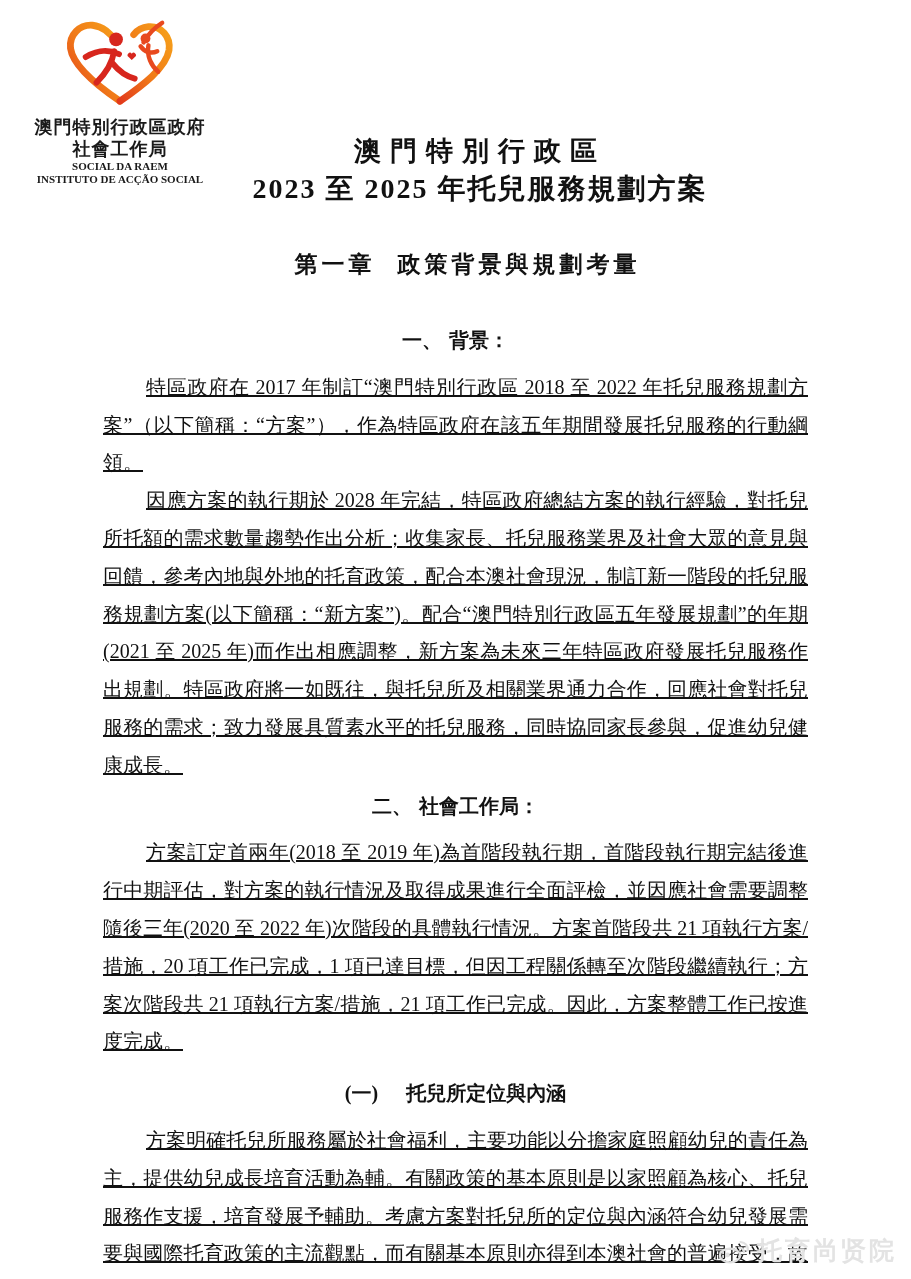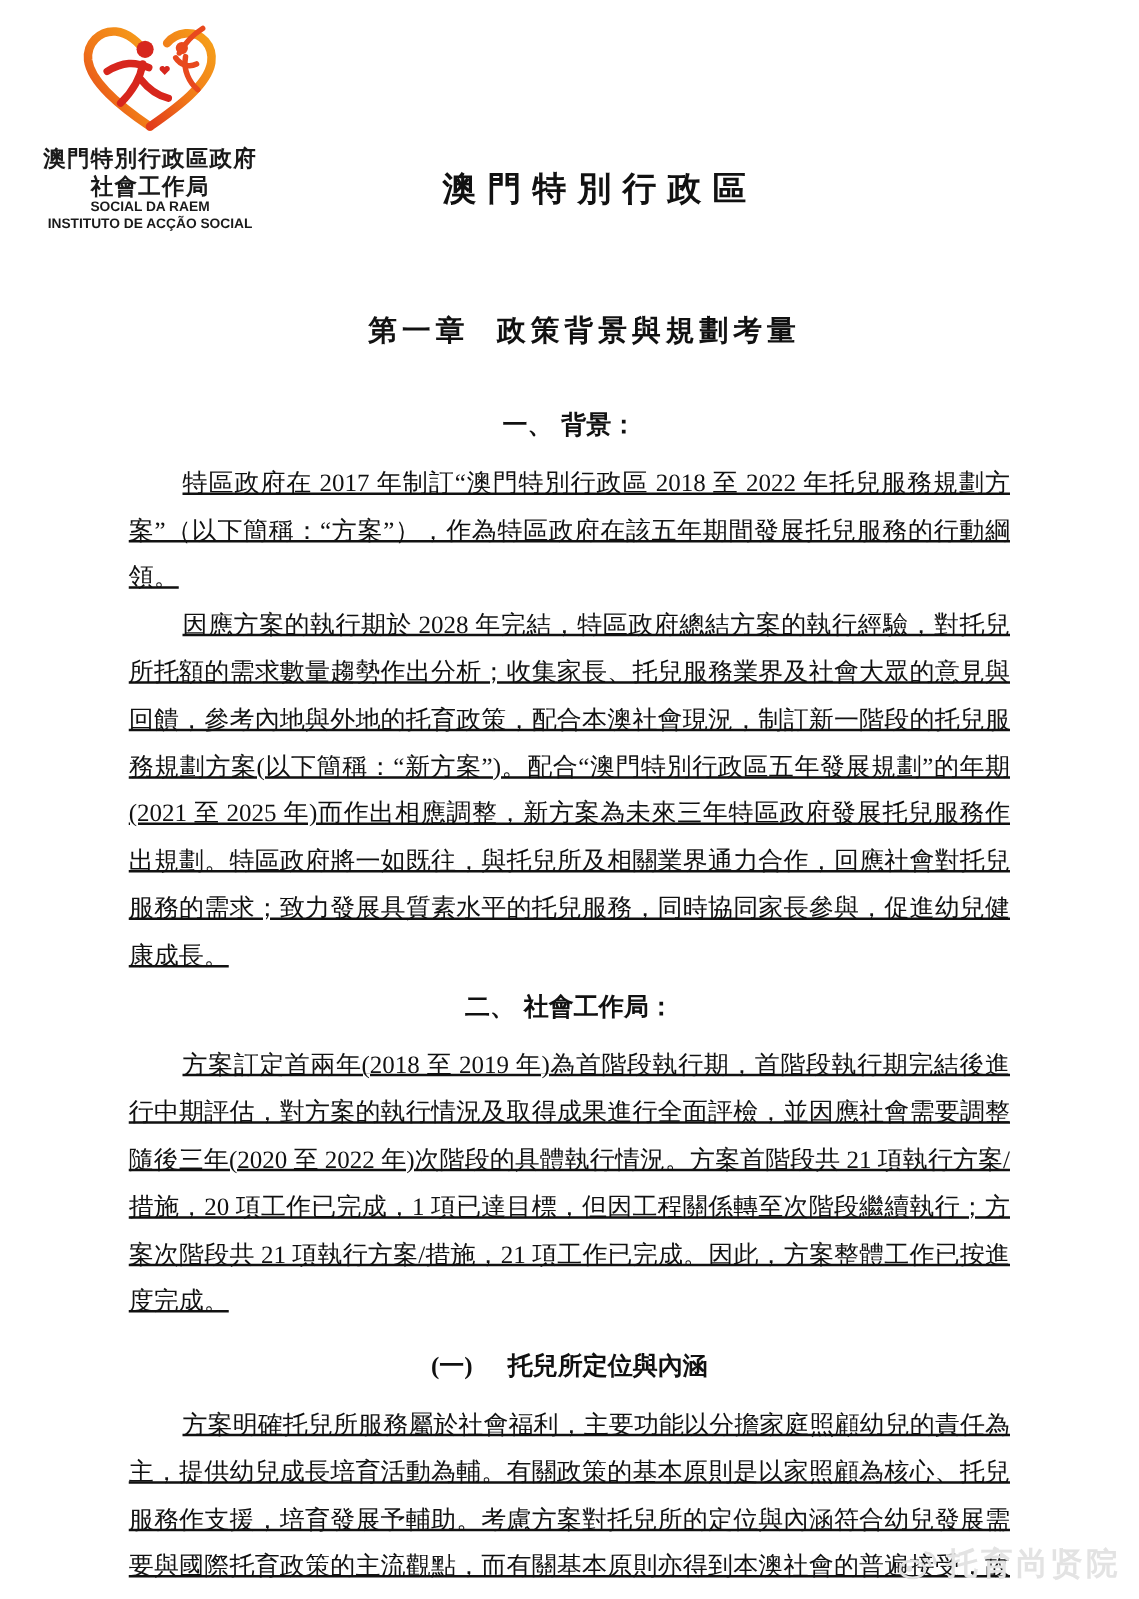--- a/index.html
+++ b/index.html
@@ -14,21 +14,21 @@
     color: #111111;
   }
 
   
   .logo-block {
     position: absolute;
     left: 18px;
     top: 12px;
     width: 204px;
     text-align: center;
-    font-family: Liberation Sans, sans-serif;
+    font-family: Liberation Serif, serif;
   }
   .logo-heart { display: block; margin: 0 auto 6px auto; }
   .org-zh {
     font-size: 18px;
     font-weight: bold;
     letter-spacing: 1px;
     line-height: 22px;
     color: #1a1a1a;
   }
   .org-pt {
@@ -149,20 +149,21 @@
       <path d="M77 49 l-3.2 -3.2 a2.3 2.3 0 1 1 3.2 -3.2 a2.3 2.3 0 1 1 3.2 3.2 z" fill="#d7261d"></path>
     </svg>
     <div class="org-zh">澳門特別行政區政府</div>
     <div class="org-zh">社會工作局</div>
     <div class="org-pt">SOCIAL DA RAEM</div>
     <div class="org-pt">INSTITUTO DE ACÇÃO SOCIAL</div>
   </div>
 
   <div class="title-block">
     <div class="title-line1">澳門特別行政區</div>
+    <div class="title-line2">2023 至 2025 年托兒服務規劃方案</div>
   </div>
 
   <div class="chapter-heading">
     <span class="chapter-marker">第一章</span><span>政策背景與規劃考量</span>
   </div>
 
   <div class="content">
 
     <div class="sec-heading">
       <span class="marker">一、</span><span>背景：</span>

